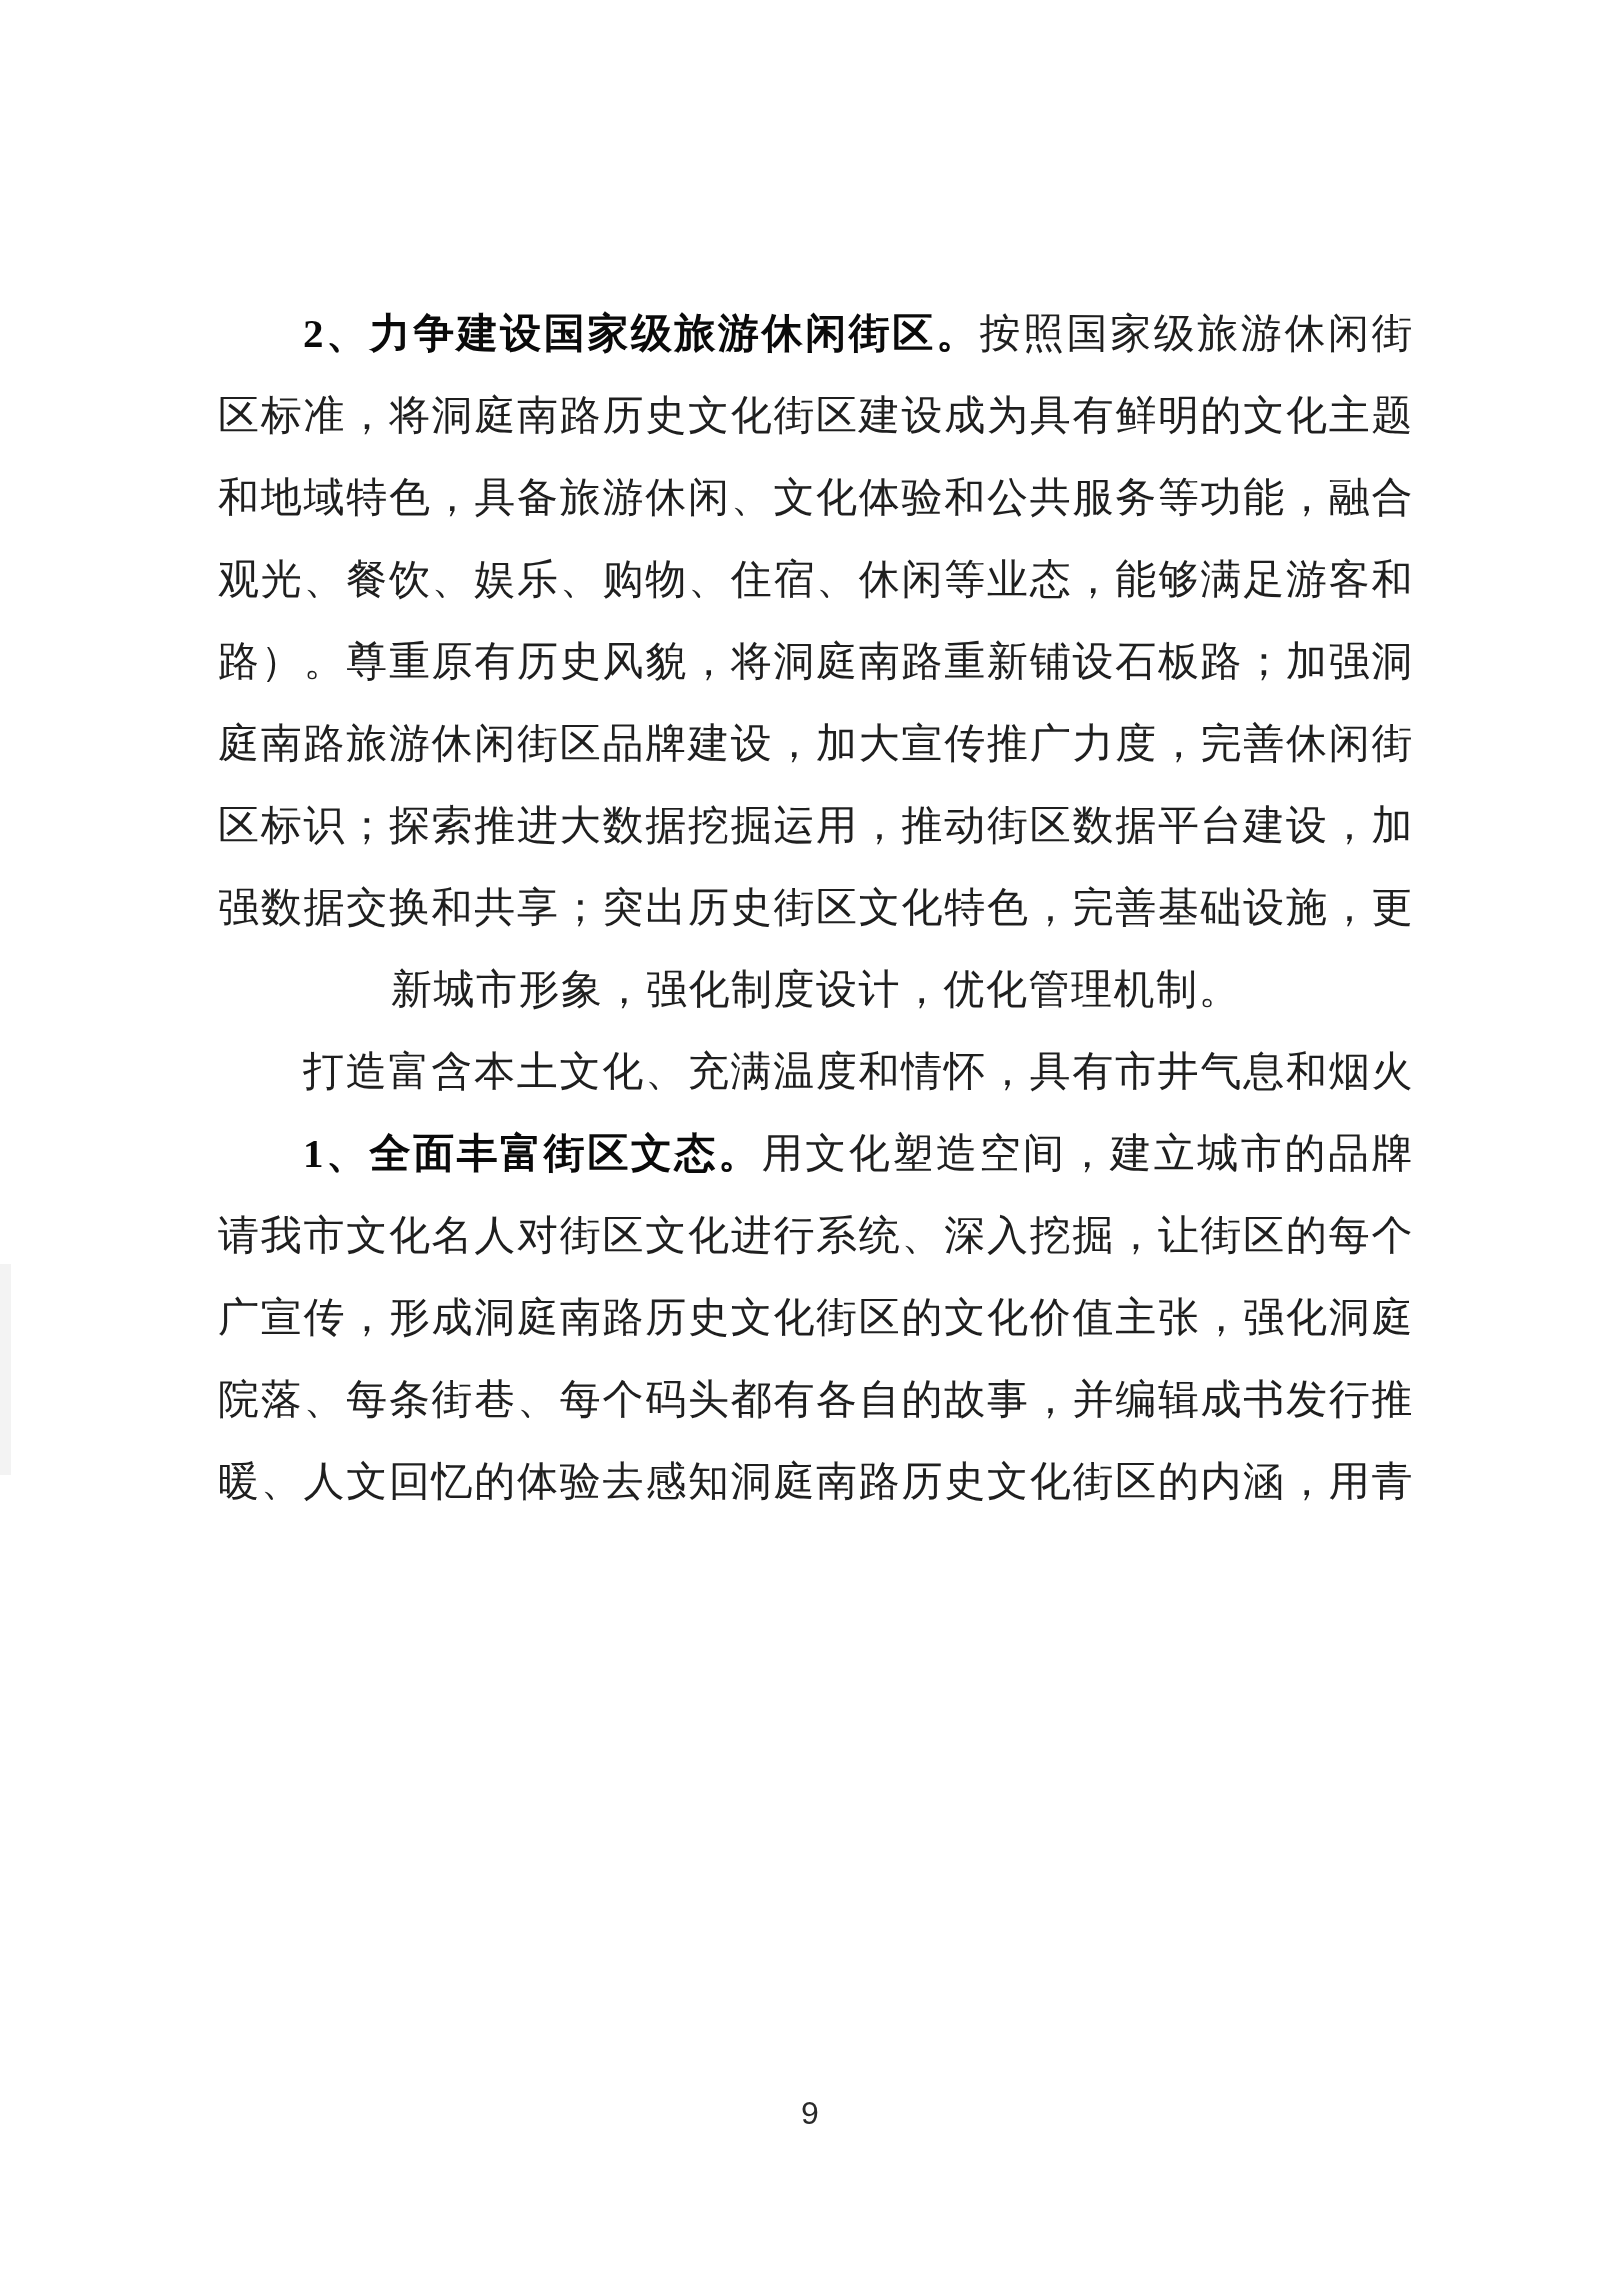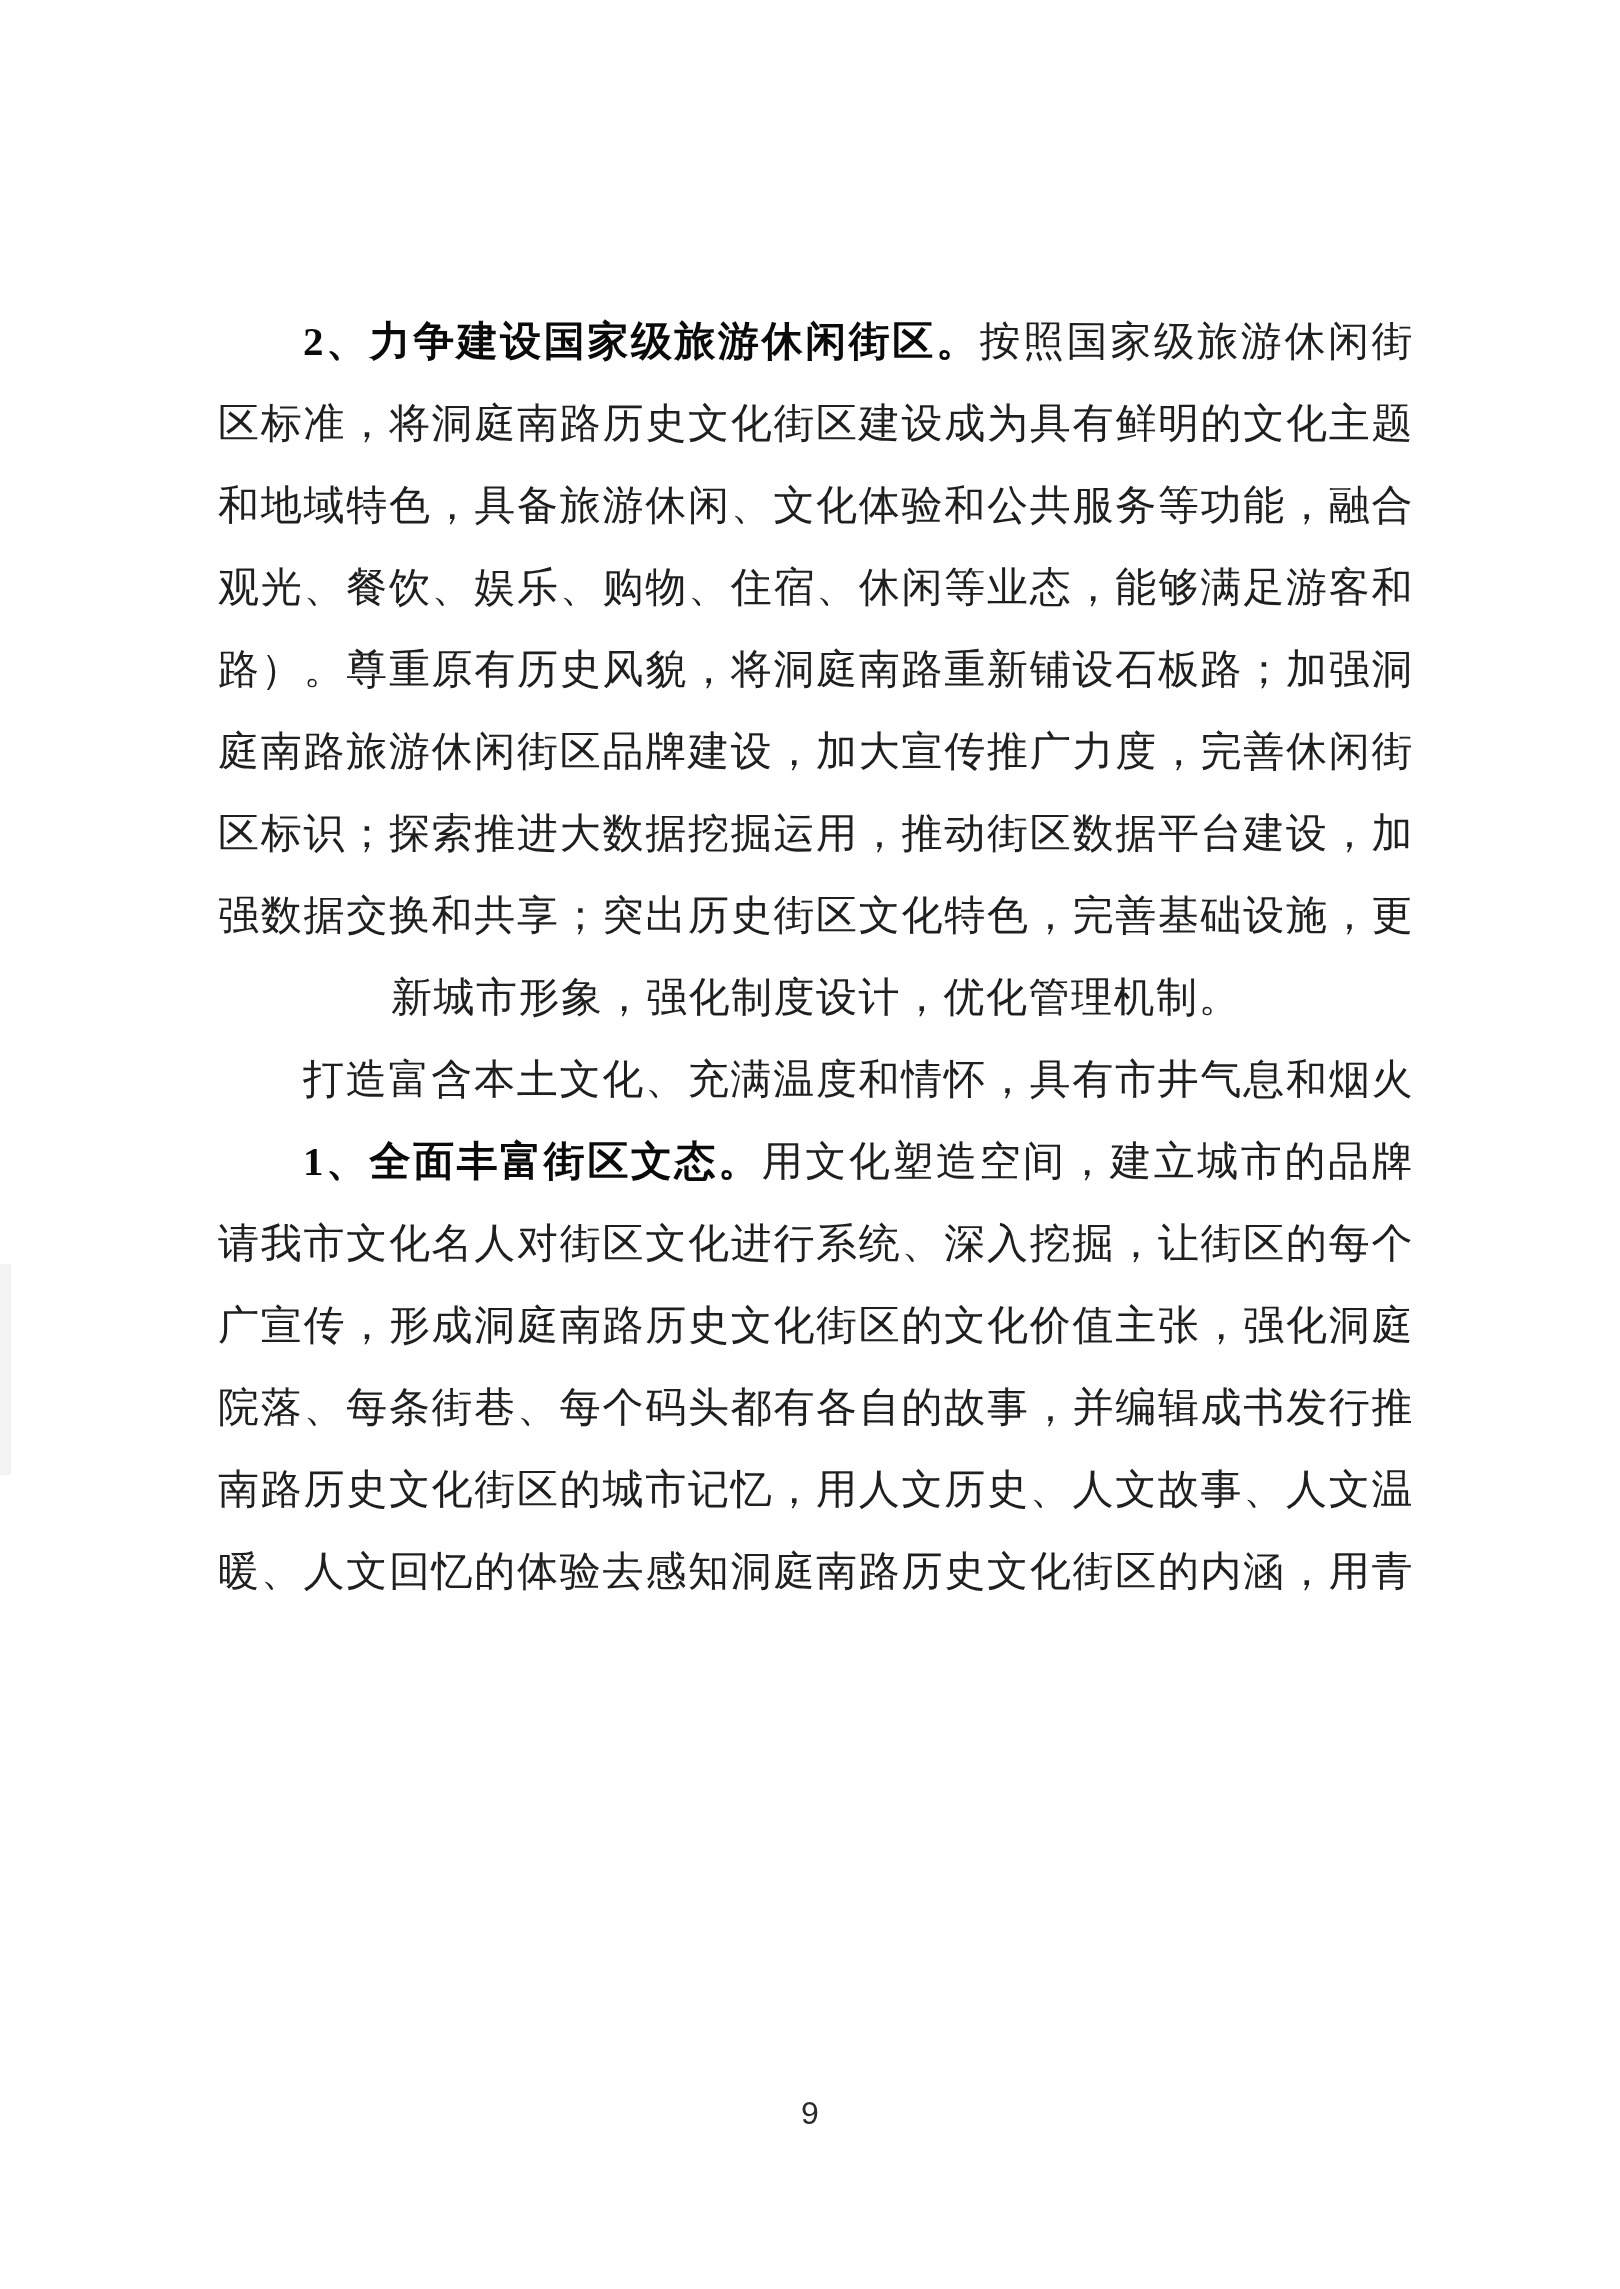--- a/index.html
+++ b/index.html
@@ -18,21 +18,21 @@
     position: absolute;
     left: 0;
     top: 1264px;
     width: 10.8px;
     height: 211px;
     background: #f3f3f3;
   }
   .text-block {
     position: absolute;
     left: 218px;
-    top: 300px;
+    top: 292px;
     width: 1196px;
     color: #1f1f1f;
   }
   .line {
     height: 82px;
     line-height: 82px;
     font-size: 41px;
     letter-spacing: 1.5px;
     white-space: nowrap;
     text-align: center;
@@ -75,18 +75,17 @@
     <div class="line justify"><span>路）。尊重原有历史风貌，将洞庭南路重新铺设石板路；加强洞</span></div>
     <div class="line justify"><span>庭南路旅游休闲街区品牌建设，加大宣传推广力度，完善休闲街</span></div>
     <div class="line justify"><span>区标识；探索推进大数据挖掘运用，推动街区数据平台建设，加</span></div>
     <div class="line justify"><span>强数据交换和共享；突出历史街区文化特色，完善基础设施，更</span></div>
     <div class="line"><span>新城市形象，强化制度设计，优化管理机制。</span></div>
     <div class="line justify indent"><span>打造富含本土文化、充满温度和情怀，具有市井气息和烟火</span></div>
     <div class="line justify indent"><span class="bold">1、全面丰富街区文态。</span><span>用文化塑造空间，建立城市的品牌</span></div>
     <div class="line justify"><span>请我市文化名人对街区文化进行系统、深入挖掘，让街区的每个</span></div>
     <div class="line justify"><span>广宣传，形成洞庭南路历史文化街区的文化价值主张，强化洞庭</span></div>
     <div class="line justify"><span>院落、每条街巷、每个码头都有各自的故事，并编辑成书发行推</span></div>
-    <div class="line justify"><span>南路历史文化街区的城市记忆，用人文历史、人文故事、人文温</span></div>
     <div class="line justify"><span>暖、人文回忆的体验去感知洞庭南路历史文化街区的内涵，用青</span></div>
   </div>
 
 <div class="page-number">9</div>
 
 
 </body></html>

